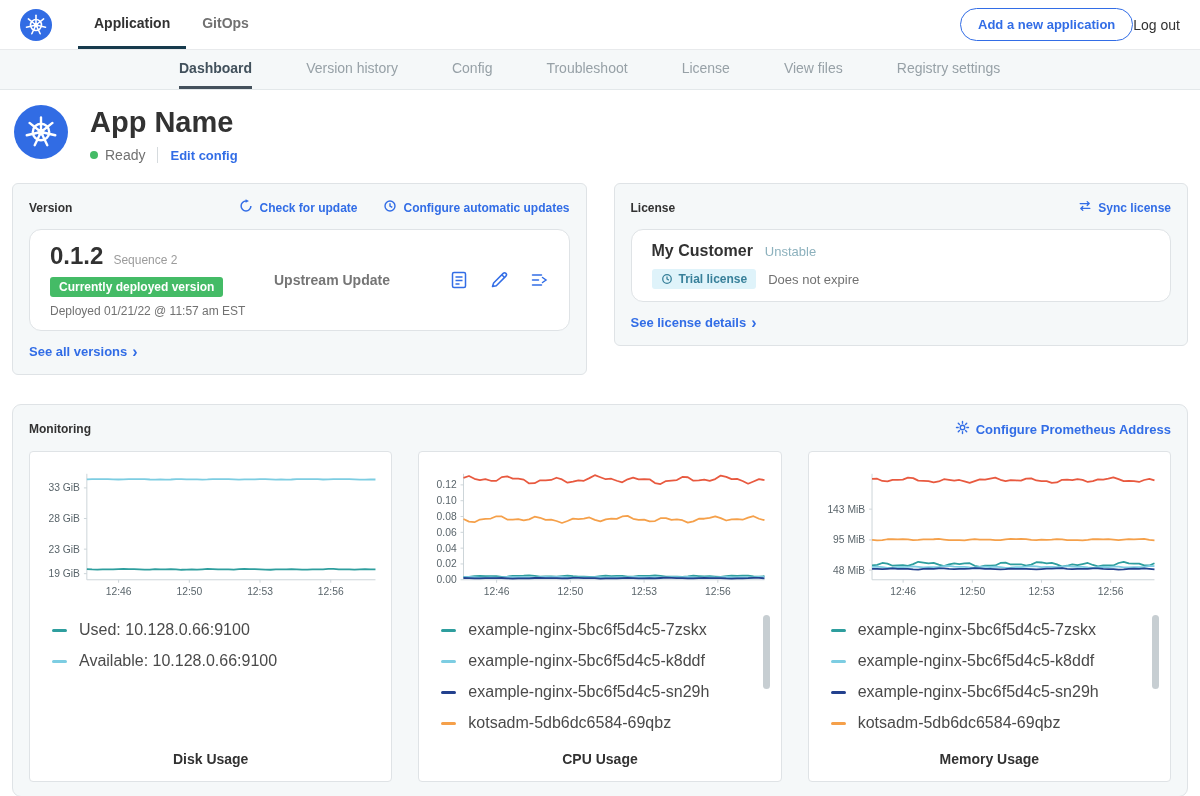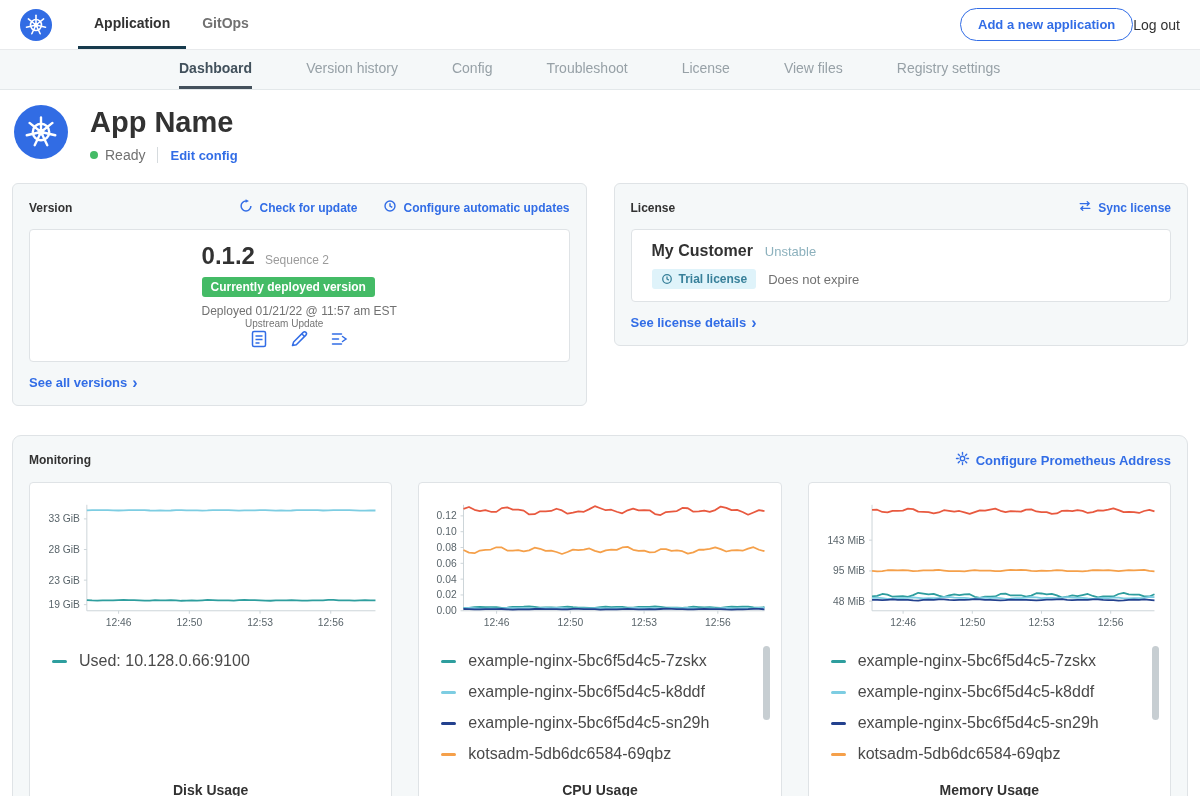--- a/index.html
+++ b/index.html
@@ -33,29 +33,29 @@
   .vdiv { width:1px; height:16px; background:#d6dbde; margin:0 12px; }
   .edit-config { font-size:13px; font-weight:600; color:#326de6; cursor:pointer; }
   
   .content { padding:4px 12px 0; }
   .cards-row { display:flex; gap:27px; align-items:flex-start; }
   .panel { background:#f5f8f9; border:1px solid #dfe3e6; border-radius:6px; padding:15px 16px 14px; flex:1; }
   .panel-header { display:flex; justify-content:space-between; align-items:center; margin-bottom:13px; }
   .panel-title { font-size:12px; font-weight:700; color:#323232; }
   .panel-links { display:flex; gap:26px; }
   .blue-link { display:flex; align-items:center; gap:6px; color:#326de6; font-size:12px; font-weight:700; cursor:pointer; white-space:nowrap; }
-  .white-box { background:#fff; border:1px solid #dfe3e6; border-radius:4px; padding:12px 20px;flex-direction:column; }
+  .white-box { background:#fff; border:1px solid #dfe3e6; border-radius:12px; padding:12px 20px; }
   
   .version-box { display:flex; justify-content:space-between; align-items:center; }
   .version-row { display:flex; align-items:baseline; }
   .version-number { font-size:24px; font-weight:700; }
   .sequence { font-size:12px; color:#9b9b9b; margin-left:10px; }
   .deployed-badge { display:inline-block; margin-top:7px; background:#44bb66; color:#fff; font-size:12px; font-weight:700; padding:3px 9px; border-radius:3px; }
   .deployed-at { margin-top:7px; font-size:12px; color:#717171; }
-  .upstream { font-size:10px; font-weight:400; color:#757575; margin-right:30px; }
+  .upstream { font-size:14px; font-weight:700; color:#757575; margin-right:30px; }
   .version-icons { display:flex; gap:20px; align-items:center; }
   .vicon { cursor:pointer; display:flex; }
   .see-link { margin-top:13px; display:inline-flex; align-items:center; gap:5px; color:#326de6; font-size:13px; font-weight:700; cursor:pointer; }
   .chev { font-size:16px; font-weight:700; line-height:12px; }
   
   .license-row1 { display:flex; align-items:baseline; }
   .customer { font-size:16px; font-weight:700; color:#323232; }
   .channel { font-size:13px; font-weight:500; color:#8cb1bd; margin-left:12px; }
   .license-row2 { display:flex; align-items:center; margin-top:9px; }
   .trial-badge { display:inline-flex; align-items:center; gap:6px; background:#dff3fa; color:#38809a; font-size:12px; font-weight:600; padding:3px 9px; border-radius:3px; }
@@ -290,20 +290,24 @@
             <text x="226.32" y="134" text-anchor="middle" font-size="10.5" fill="#5a656b">12:53</text>
             <line x1="298.399" y1="118" x2="298.399" y2="121" stroke="#ccd4d8" stroke-width="1"></line>
             <text x="298.399" y="134" text-anchor="middle" font-size="10.5" fill="#5a656b">12:56</text>
             <polyline points="49.8,15.6 55.1,15.3 60.5,15.4 65.8,15.5 71.2,15.4 76.5,15.7 81.9,15.8 87.2,15.6 92.6,15.5 97.9,15.5 103.3,15.4 108.6,15.4 114.0,15.8 119.3,15.9 124.7,15.8 130.0,15.9 135.4,15.8 140.7,15.4 146.1,15.4 151.4,15.7 156.8,15.6 162.1,15.7 167.5,15.9 172.8,15.7 178.2,15.3 183.5,15.4 188.9,15.4 194.2,15.3 199.6,15.6 204.9,15.9 210.3,15.7 215.6,15.6 221.0,15.7 226.3,15.5 231.7,15.4 237.0,15.7 242.4,15.9 247.7,15.8 253.1,15.9 258.4,15.8 263.8,15.4 269.1,15.3 274.5,15.5 279.8,15.5 285.2,15.5 290.5,15.8 295.9,15.7 301.2,15.4 306.6,15.4 311.9,15.5 317.3,15.4 322.6,15.6 328.0,15.9 333.3,15.9 338.7,15.7 344.0,15.8" fill="none" stroke="#7dcde2" stroke-width="1.8" stroke-linejoin="round"></polyline>
             <polyline points="49.8,107.1 55.1,107.5 60.5,107.7 65.8,107.5 71.2,107.5 76.5,107.5 81.9,107.1 87.2,106.9 92.6,107.2 97.9,107.2 103.3,107.3 108.6,107.6 114.0,107.6 119.3,107.2 124.7,107.3 130.0,107.4 135.4,107.2 140.7,107.4 146.1,107.8 151.4,107.7 156.8,107.5 162.1,107.6 167.5,107.3 172.8,107.0 178.2,107.2 183.5,107.5 188.9,107.4 194.2,107.4 199.6,107.6 204.9,107.2 210.3,106.9 215.6,107.2 221.0,107.2 226.3,107.3 231.7,107.7 237.0,107.8 242.4,107.5 247.7,107.4 253.1,107.5 258.4,107.2 263.8,107.3 269.1,107.7 274.5,107.7 279.8,107.5 285.2,107.5 290.5,107.3 295.9,106.9 301.2,107.0 306.6,107.3 311.9,107.3 317.3,107.4 322.6,107.6 328.0,107.4 333.3,107.1 338.7,107.3 344.0,107.3" fill="none" stroke="#2e9e9e" stroke-width="1.8" stroke-linejoin="round"></polyline>
           </svg>
           <div class="legend">
             <div class="legend-item">
               <span class="legend-dash" style="background: rgb(46, 158, 158);"></span>
               <span>Used: 10.128.0.66:9100</span>
+            </div>
+            <div class="legend-item">
+              <span class="legend-dash" style="background: rgb(125, 205, 226);"></span>
+              <span>Available: 10.128.0.66:9100</span>
             </div>
           </div>
           <div class="chart-title">Disk Usage</div>
         </div>
         <div class="chart-card">
           <svg viewBox="0 0 352 150" class="chart-svg">
             <path d="M37.2 10 L37.2 118 L344 118" fill="none" stroke="#ccd4d8" stroke-width="1"></path>
             <line x1="34.2" y1="118" x2="37.2" y2="118" stroke="#ccd4d8" stroke-width="1"></line>
             <text x="30.200000000000003" y="121.5" text-anchor="end" font-size="10.5" fill="#5a656b">0.00</text>
             <line x1="34.2" y1="101.88059701492537" x2="37.2" y2="101.88059701492537" stroke="#ccd4d8" stroke-width="1"></line>

